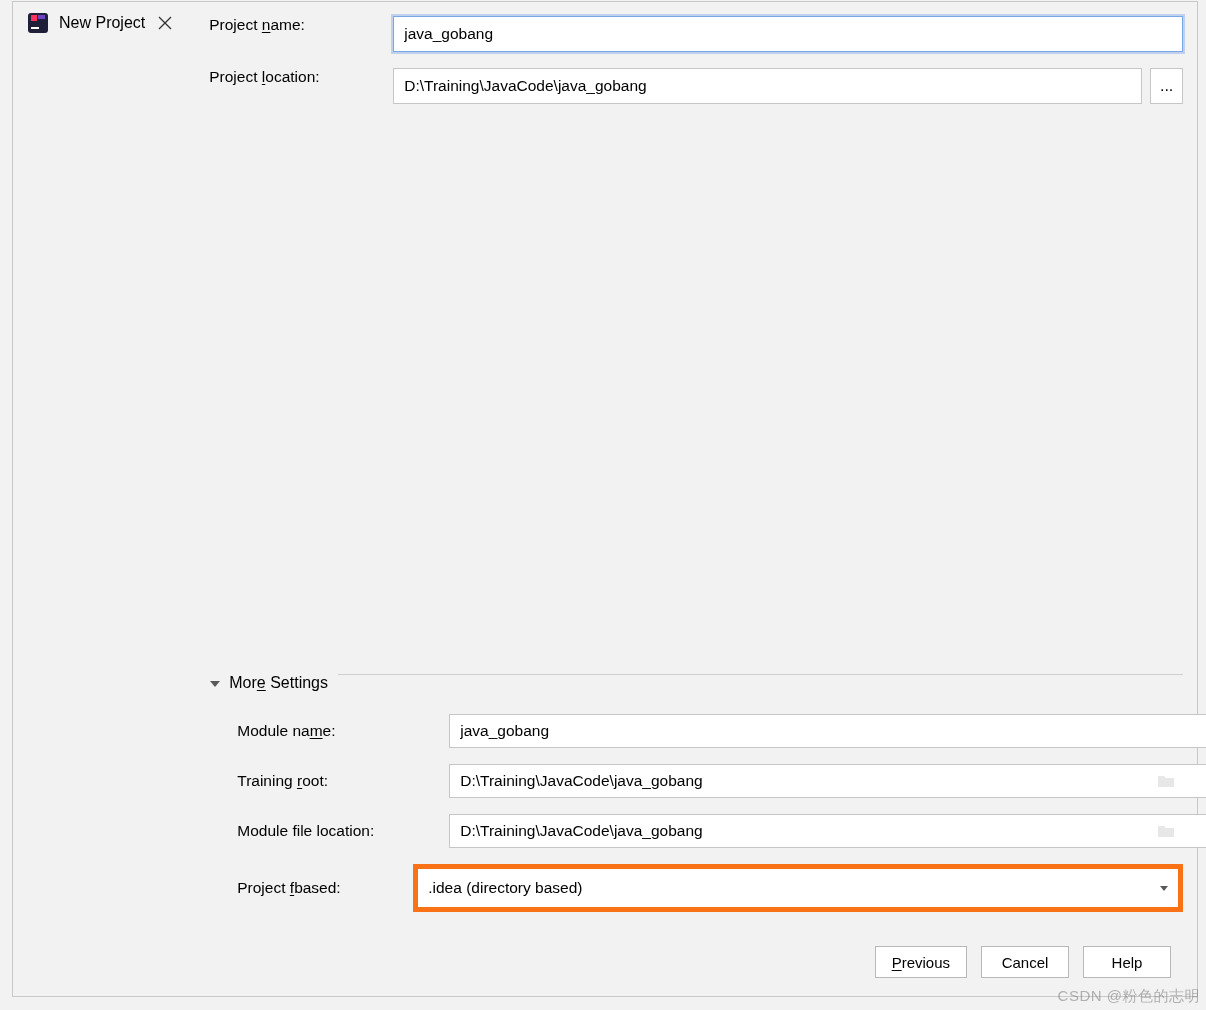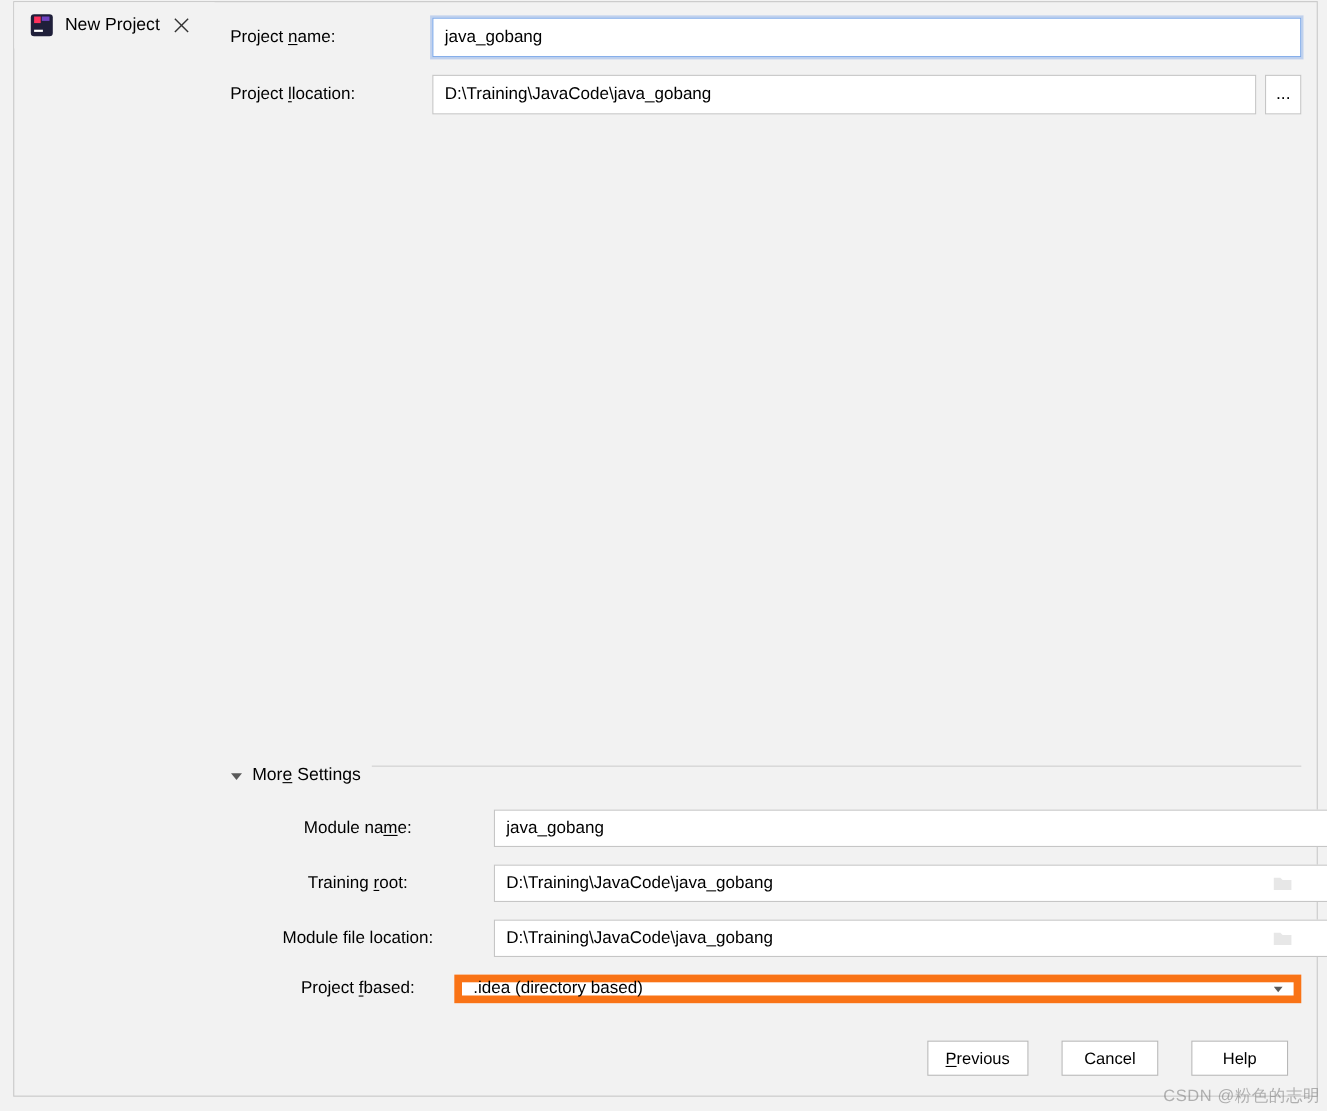--- a/index.html
+++ b/index.html
@@ -49,21 +49,21 @@
 
     .content {
       flex: 1;
       padding: 14px 14px 0 14px;
       display: flex;
       flex-direction: column;
     }
 
     .form-row {
       display: flex;
-      align-items: center;
+      align-items: flex-start;
       margin-bottom: 16px;
     }
     .form-row .label {
       width: 148px;
       font-size: 15.5px;
     }
     .form-row .field-wrap {
       flex: 1;
       display: flex;
       gap: 8px;
@@ -123,55 +123,54 @@
       padding: 16px 0 10px 28px;
     }
     .more-form .mrow {
       display: flex;
       align-items: center;
       margin-bottom: 16px;
     }
     .more-form .mlabel {
       width: 176px;
       font-size: 15.5px;
-      text-align: center;
     }
     .more-form .mfield {
       flex: 1;
       position: relative;
     }
     .more-form input.textfield { height: 34px; }
     .folder-icon {
       position: absolute;
       right: 8px; top: 50%;
       transform: translateY(-50%);
       width: 18px; height: 14px;
       opacity: 0.35;
     }
     .select-field {
-      height: 26px;
-      border: 7px solid #f97316;
+      height: 48px;
+      border: 5px solid #f97316;
       background: #fff;
       display: flex;
       align-items: center;
       padding: 0 30px 0 10px;
       font-size: 15.5px;
       position: relative;
       cursor: pointer;
     }
     .select-field .dropdown-chevron {
       position: absolute;
       right: 8px; top: 50%;
       transform: translateY(-50%);
     }
 
     .button-bar {
       display: flex;
       justify-content: flex-end;
-      gap: 30px;
+      gap: 14px;
       padding: 8px 12px 18px;
       align-items: center;
       text-align: center;
     }
     .btn {
       height: 32px;
       min-width: 88px;
       padding: 0 16px;
       border: 1px solid #b8b8b8;
       background: #fff;
@@ -234,21 +233,21 @@
       <div class="label">
         <span>Project </span><span class="underline-mnemonic">n</span><span>ame:</span>
       </div>
       <div class="field-wrap">
         <input class="textfield focused" type="text" value="java_gobang" style="">
       </div>
     </div>
 
     <div class="form-row">
       <div class="label">
-        <span>Project </span><span class="underline-mnemonic">l</span><span>location:</span>
+        <span>Project </span><span class="underline-mnemonic">l</span><span>ocation:</span>
       </div>
       <div class="field-wrap">
         <input class="textfield" type="text" value="D:\Training\JavaCode\java_gobang" style="">
         <div class="browse-btn">
           <span>...</span>
         </div>
       </div>
     </div>
 
     <div class="spacer-mid"></div>

